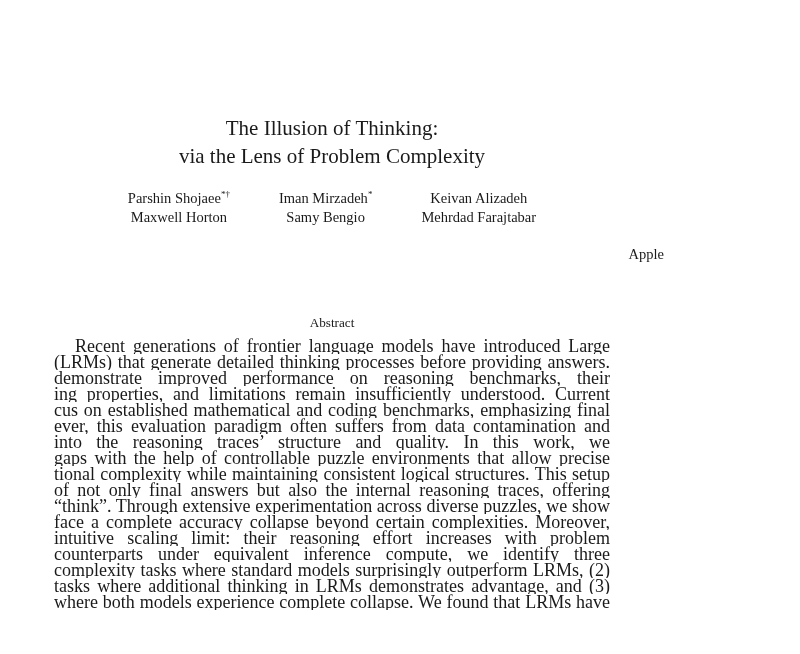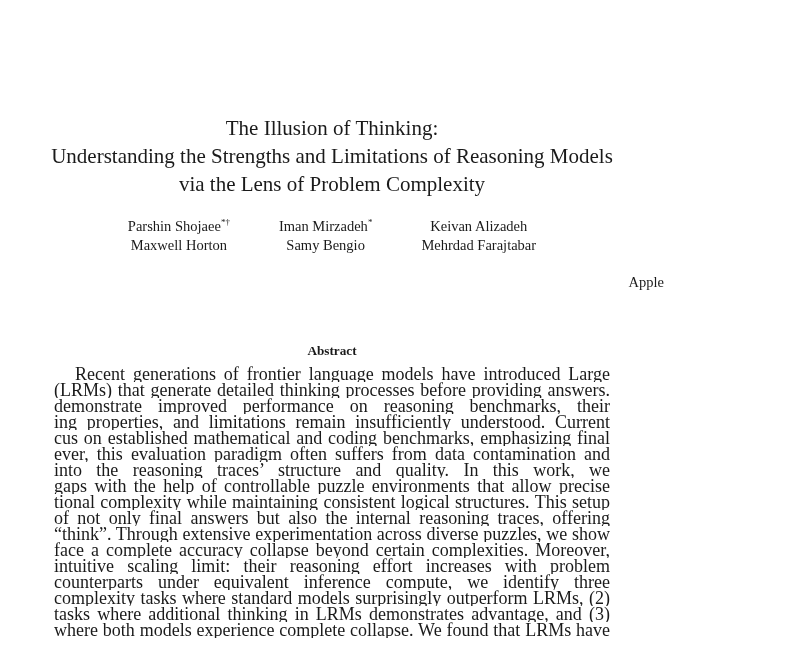--- a/index.html
+++ b/index.html
@@ -40,21 +40,21 @@
   }
   .affiliation {
     margin-top: 18px;
     text-align: right;
     font-size: 14.5px;
     line-height: 19px;
   }
   .abstract-heading {
     margin-top: 50px;
     text-align: center;
-    font-weight: bold;
+    font-weight: normal;
     font-size: 13.2px;
     line-height: 18px;
   }
   .abstract-body {
     width: 556px;
     margin: 6px auto 0 auto;
     font-size: 18px;
     line-height: 16px;
   }
   .abs-line {
@@ -67,21 +67,20 @@
     text-indent: 21px;
   }
 </style>
 </head>
 <body>
 
 <div class="page">
 
   <div class="title-block">
     <div>The Illusion of Thinking:</div>
-    <div>Understanding the Strengths and Limitations of Reasoning Models</div>
     <div>via the Lens of Problem Complexity</div>
   </div>
 
   <div class="authors-grid">
     <div class="author-cell"><span>Parshin Shojaee</span><sup>*†</sup></div>
     <div class="author-cell"><span>Iman Mirzadeh</span><sup>*</sup></div>
     <div class="author-cell"><span>Keivan Alizadeh</span><sup></sup></div>
     <div class="author-cell"><span>Maxwell Horton</span><sup></sup></div>
     <div class="author-cell"><span>Samy Bengio</span><sup></sup></div>
     <div class="author-cell"><span>Mehrdad Farajtabar</span><sup></sup></div>

